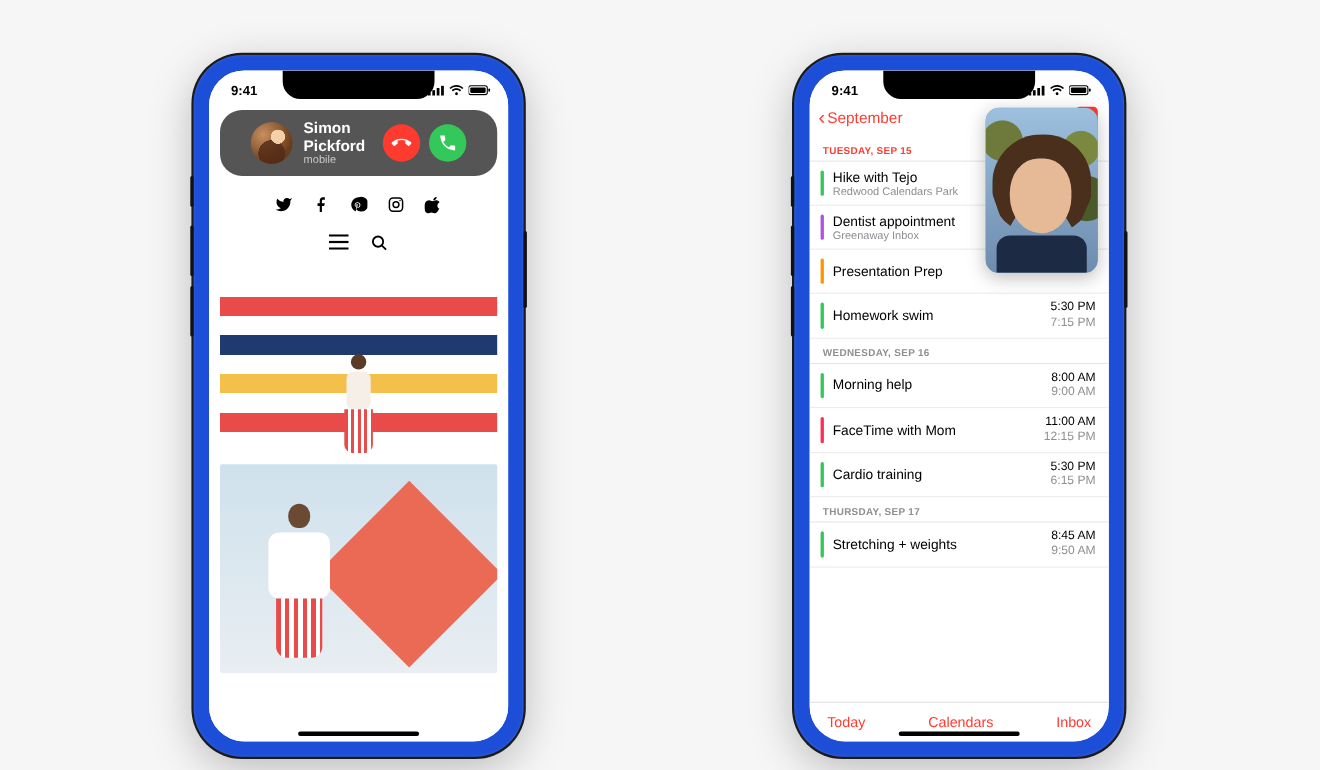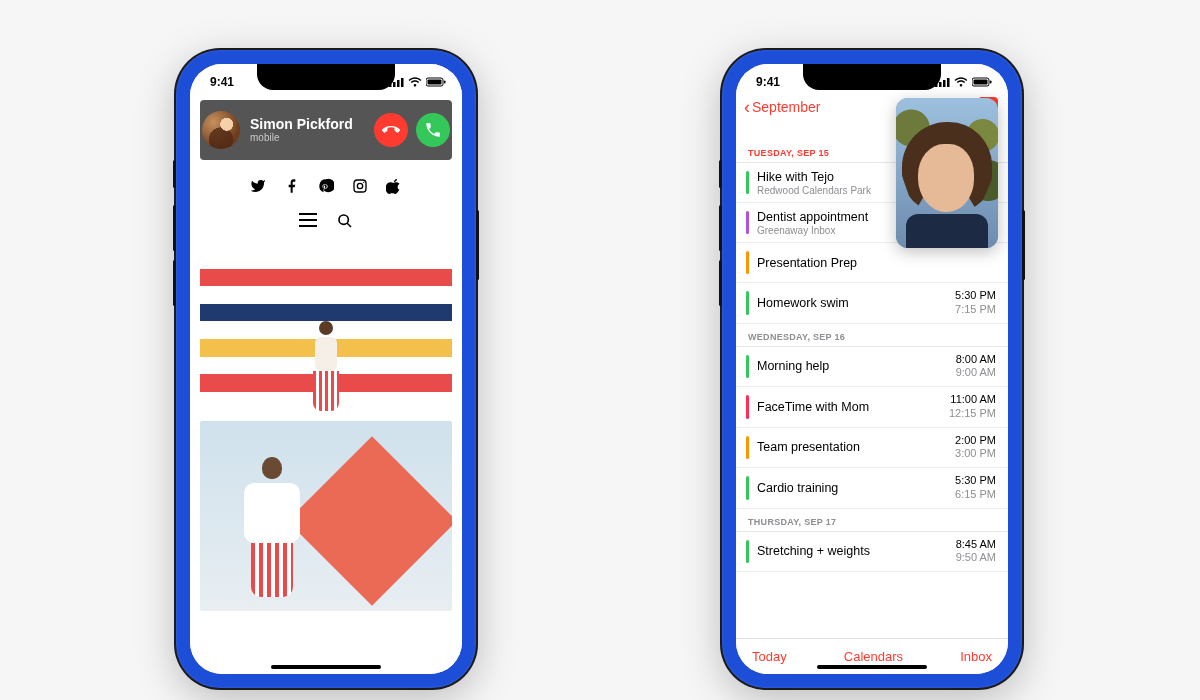--- a/index.html
+++ b/index.html
@@ -53,24 +53,24 @@
   .status-right svg { display:block; }
   .home-indicator {
     position:absolute; bottom:5px; left:50%; transform:translateX(-50%);
     width:110px; height:4px; border-radius:3px; background:#000; z-index:30;
   }
 
   
   #phone1 { left: 176px; }
   .call-banner {
     position:absolute; top:36px; left:10px; right:10px;
-    height:60px; border-radius:4px;
+    height:60px; border-radius:20px;
     background: rgba(70,70,70,.92);
     display:flex; align-items:center;
-    padding:0 2px;
+    padding:0 28px;
     color:#fff; z-index:20;justify-content:space-between;
   }
   .avatar {
     width:38px; height:38px; border-radius:50%;
     background: radial-gradient(circle at 30% 30%, #c8905f, #6b3c1b 70%);
     position:relative; margin-right:10px;
     overflow:hidden;
   }
   .avatar::after{
     content:""; position:absolute; inset:0;
@@ -127,21 +127,21 @@
   #phone2 { left: 722px; }
   .cal-screen { position:absolute; inset:0; background:#fff; padding-top:30px; display:flex; flex-direction:column;}
   .cal-header {
     display:flex; align-items:center; padding:4px 10px 8px 8px; height:30px;
     color:#ff3b30; font-size:14px;
   }
   .cal-header .chev { font-size:18px; margin-right:2px; }
   .red-square { margin-left:auto; width:20px; height:20px; background:#ff3b30; border-radius:4px; position:relative;}
   .red-square::before,.red-square::after{content:"";position:absolute;background:#fff;border-radius:50%;}
   .red-square::before{width:3px;height:3px;left:4px;top:8px;box-shadow:5px 0 0 #fff,10px 0 0 #fff;}
-  .cal-list { flex:1; overflow:hidden; position:relative;margin-top:16px; }
+  .cal-list { flex:1; overflow:hidden; position:relative; }
   .section-h {
     font-size:9px; font-weight:700; letter-spacing:.3px;
     padding:8px 12px 4px; border-bottom:1px solid #e6e6e6;
   }
   .section-h.first{ color:#ff3b30; }
   .section-h.other{ color:#8e8e93; }
   .event {
     display:flex; align-items:center;
     padding:6px 12px 6px 10px;
     border-bottom:1px solid #ececec;
@@ -369,30 +369,20 @@
             <div class="bar" style="background:#ff2d55"></div>
             <div class="txt">
               <div class="title">FaceTime with Mom</div>
             </div>
             <div class="times">
               <div class="t1">11:00 AM</div>
               <div class="t2">12:15 PM</div>
             </div>
           </div>
           <div class="event">
-            <div class="bar" style="background:#ff9500"></div>
-            <div class="txt">
-              <div class="title">Team presentation</div>
-            </div>
-            <div class="times">
-              <div class="t1">2:00 PM</div>
-              <div class="t2">3:00 PM</div>
-            </div>
-          </div>
-          <div class="event">
             <div class="bar" style="background:#34c759"></div>
             <div class="txt">
               <div class="title">Cardio training</div>
             </div>
             <div class="times">
               <div class="t1">5:30 PM</div>
               <div class="t2">6:15 PM</div>
             </div>
           </div>
           <div class="section-h other">THURSDAY, SEP 17</div>

